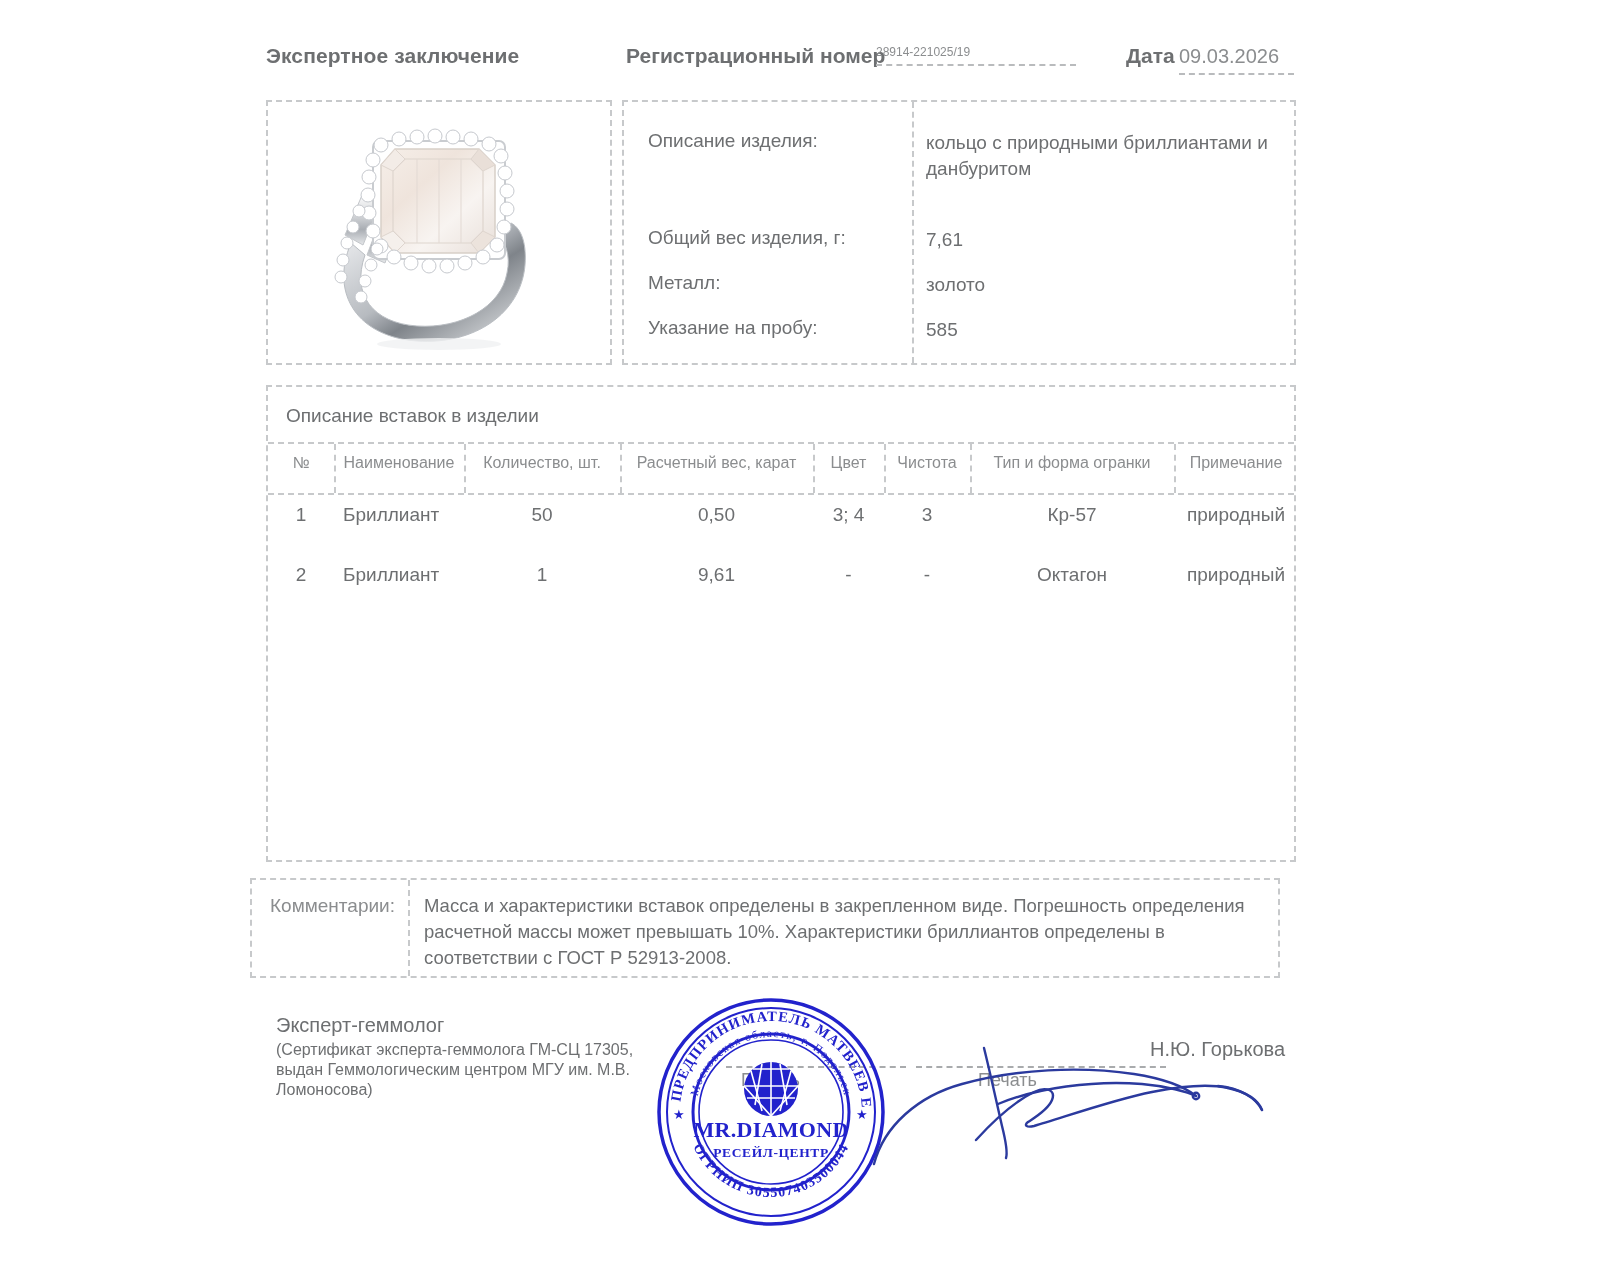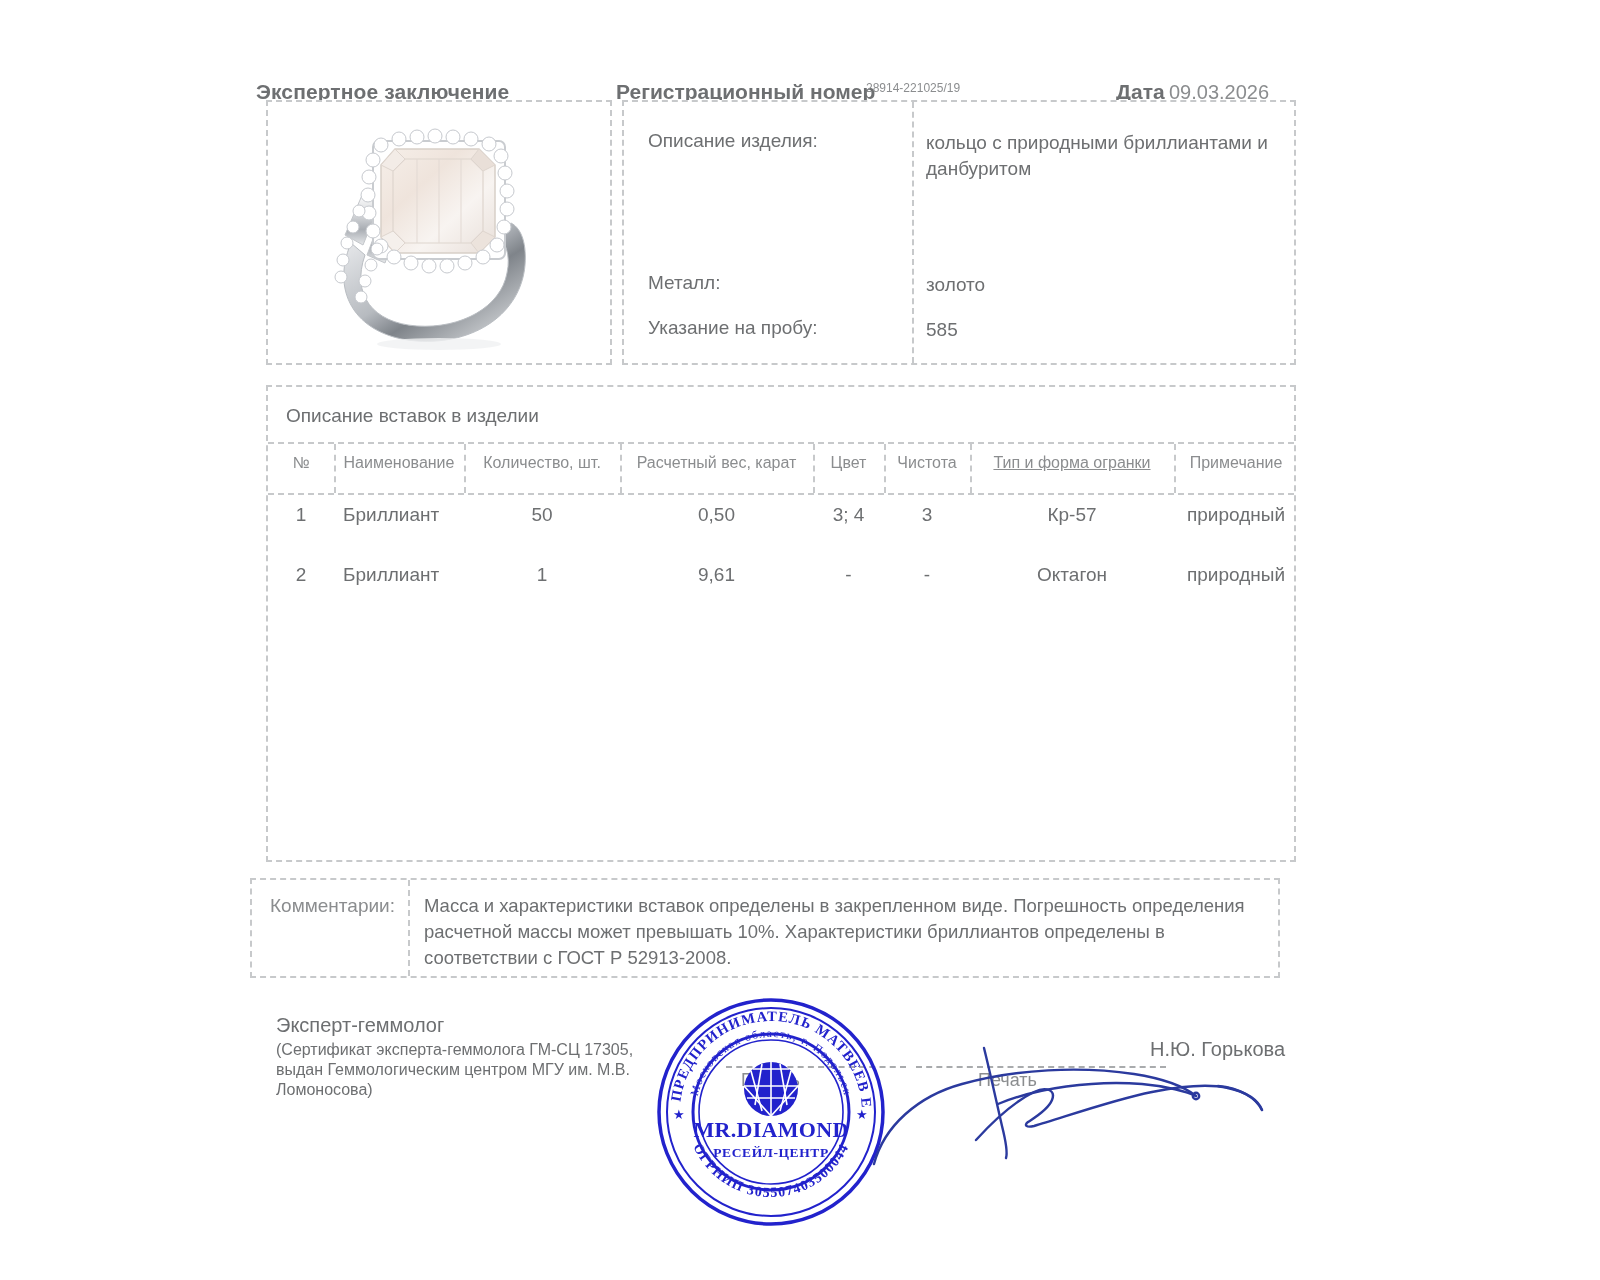--- a/index.html
+++ b/index.html
@@ -20,25 +20,24 @@
   .page {
     position: absolute;
     left: 0; top: 0;
     width: 1600px;
     height: 1280px;
   }
 
   
   .doc-header {
     position: absolute;
-    left: 256px;
+    left: 266px;
     top: 38px;
     width: 1030px;
     height: 36px;
-    margin-top: 36px;
   }
   .hdr-title {
     position: absolute;
     left: 0; top: 6px;
     font-size: 21px;
     font-weight: bold;
     color: #6d6f71;
     letter-spacing: 0.1px;
     white-space: nowrap;
   }
@@ -409,20 +408,24 @@
   </div>
 
   <div class="info-box dashed">
     <div class="info-divider"></div>
 
     <div class="info-row" style="top:28px;">
       <div class="info-label">Описание изделия:</div>
       <div class="info-value">кольцо с природными бриллиантами и данбуритом</div>
     </div>
 
+    <div class="info-row" style="top:125px;">
+      <div class="info-label">Общий вес изделия, г:</div>
+      <div class="info-value">7,61</div>
+    </div>
 
     <div class="info-row" style="top:170px;">
       <div class="info-label">Металл:</div>
       <div class="info-value">золото</div>
     </div>
 
     <div class="info-row" style="top:215px;">
       <div class="info-label">Указание на пробу:</div>
       <div class="info-value">585</div>
     </div>
@@ -441,21 +444,21 @@
     <div class="vline" style="left:616px;"></div>
     <div class="vline" style="left:702px;"></div>
     <div class="vline" style="left:906px;"></div>
 
     <div class="th" style="left:0px;   width:66px;">№</div>
     <div class="th" style="left:66px;  width:130px;">Наименование</div>
     <div class="th" style="left:196px; width:156px;">Количество, шт.</div>
     <div class="th" style="left:352px; width:193px;">Расчетный вес, карат</div>
     <div class="th" style="left:545px; width:71px;">Цвет</div>
     <div class="th" style="left:616px; width:86px;">Чистота</div>
-    <div class="th" style="left:702px; width:204px;text-decoration:underline;">Тип и форма огранки</div>
+    <div class="th" style="left:702px; width:204px;">Тип и форма огранки</div>
     <div class="th" style="left:906px; width:124px;">Примечание</div>
 
     <div>
       <div class="td" style="left:0px;   width:66px;  top:117px;">1</div>
       <div class="td td-left" style="left:75px; width:130px; top:117px;">Бриллиант</div>
       <div class="td" style="left:196px; width:156px; top:117px;">50</div>
       <div class="td" style="left:352px; width:193px; top:117px;">0,50</div>
       <div class="td" style="left:545px; width:71px;  top:117px;">3; 4</div>
       <div class="td" style="left:616px; width:86px;  top:117px;">3</div>
       <div class="td" style="left:702px; width:204px; top:117px;">Кр-57</div>

